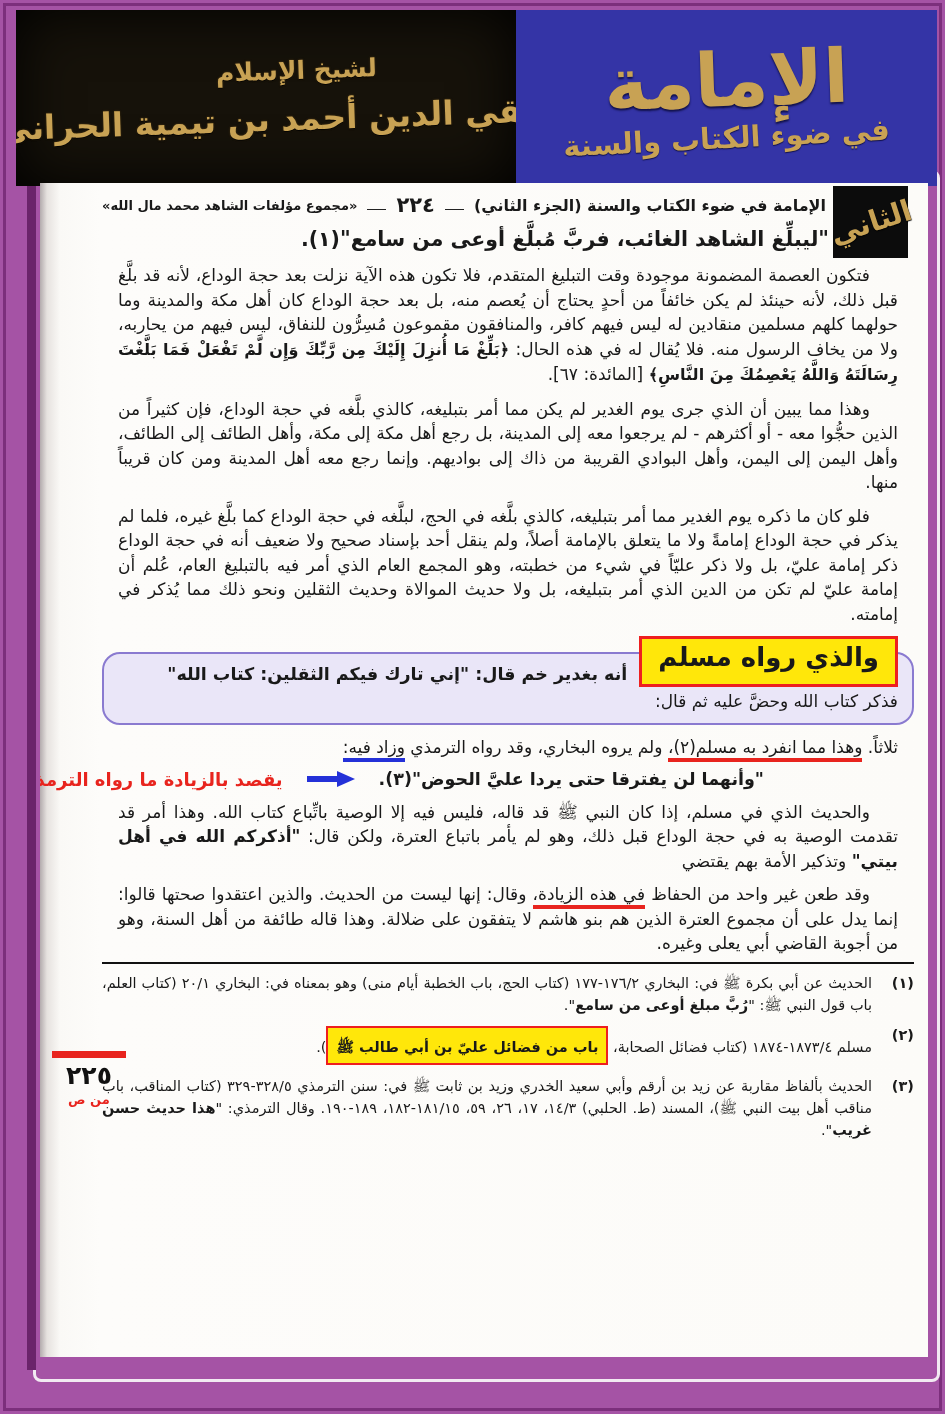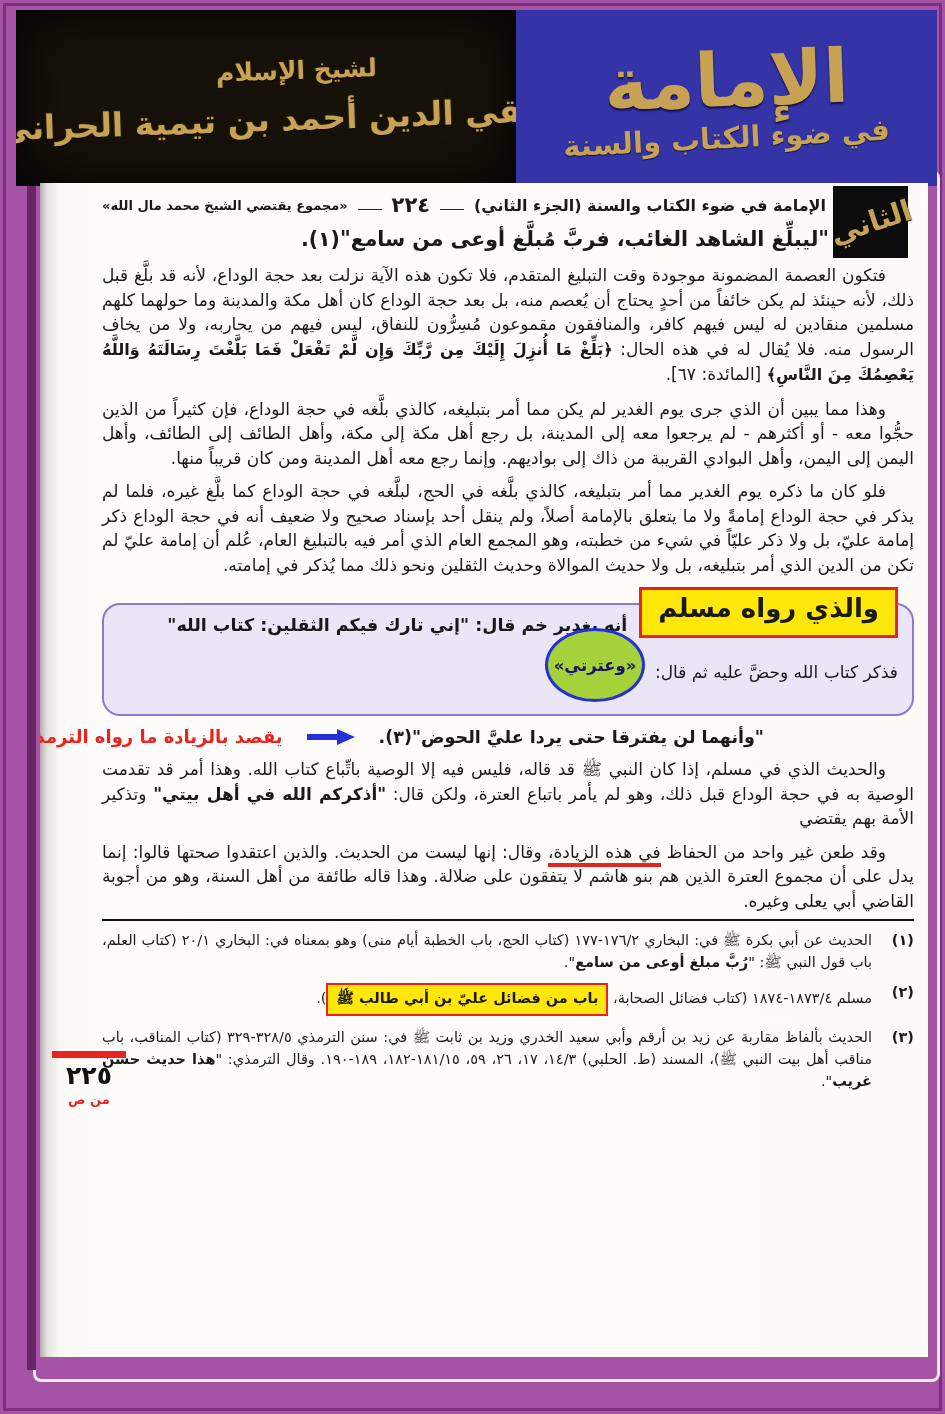--- a/index.html
+++ b/index.html
@@ -40,21 +40,21 @@
     padding:8px 14px 0 62px;direction:rtl;overflow:hidden;color:#191919;}
 
   .runhead{display:flex;direction:rtl;align-items:center;gap:10px;margin:2px 88px 4px 0;font-weight:bold;}
   .rh-right{font-size:16px;white-space:nowrap;}
   .rh-rule{flex:1 1 40px;max-width:72px;border-top:1.6px solid #222;margin-top:9px;}
   .rh-num{font-size:21px;}
   .rh-left{font-size:13px;white-space:nowrap;}
 
   .opening{font-size:20.5px;font-weight:bold;margin:10px 0 12px;text-align:right;text-indent:18px;}
 
-  .para{font-size:17px;line-height:24.5px;text-align:justify;margin:0 0 9px;text-indent:28px;}
+  .para{font-size:17px;line-height:24.5px;text-align:justify;margin:0 16px 9px;text-indent:28px;}
   .no-indent{text-indent:0;}
   .verse{font-weight:bold;font-size:16px;}
   .b{font-weight:bold;}
 
   
   .muslim-box{position:relative;border:2.5px solid #8a7ad0;background:#eae6f8;border-radius:18px;
     margin:26px 0 10px;padding:6px 14px 12px;}
   .mb-row1{display:flex;direction:rtl;align-items:center;gap:12px;}
   .yellow-label{background:#ffe70a;border:3px solid #ee1f1f;font-size:26px;font-weight:bold;
     padding:3px 16px 12px;margin-top:-24px;white-space:nowrap;}
@@ -71,21 +71,21 @@
   .hadith-row{display:flex;direction:rtl;align-items:center;margin:4px 150px 10px 0;}
   .hadith{font-size:17.5px;font-weight:bold;white-space:nowrap;}
   .arrow-icon{margin:0 22px;flex:0 0 auto;}
   .annotation{flex:1;text-align:center;color:#e8241e;font-weight:bold;font-size:18px;white-space:nowrap;}
 
   .fn-sep{border-top:2px solid #111;margin:-3px 0 8px;}
 
   .fn{display:flex;direction:rtl;gap:10px;font-size:14.5px;line-height:22px;margin-bottom:8px;text-align:justify;}
   .fn-num{flex:0 0 32px;font-weight:bold;}
   .fn-text{flex:1;}
-  .fn-highlight{background:#ffe70a;border:2.5px solid #ee1f1f;padding:2px 8px 5px;font-weight:bold;
+  .fn-highlight{background:#ffe70a;border:2.5px solid #ee1f1f;padding:8px 8px 5px;font-weight:bold;
     display:inline-block;margin:2px 0;}
 
   .margin-note{position:absolute;left:8px;top:868px;width:82px;text-align:center;z-index:4;}
   .mn-bar{height:7px;background:#e8241e;margin:0 4px 4px;}
   .mn-num{font-size:25px;font-weight:bold;color:#111;line-height:27px;}
   .mn-label{font-size:13px;font-weight:bold;color:#e8241e;line-height:22px;}
 </style>
 </head>
 <body>
 
@@ -106,42 +106,42 @@
     <span>الثاني</span>
   </div>
 
   <div class="page">
 
     <div class="runhead">
       <span class="rh-right">الإمامة في ضوء الكتاب والسنة (الجزء الثاني)</span>
       <span class="rh-rule"></span>
       <span class="rh-num">٢٢٤</span>
       <span class="rh-rule"></span>
-      <span class="rh-left">«مجموع يقتضي الشيخ محمد مال الله»</span>
+      <span class="rh-left">«مجموع مؤلفات الشاهد محمد مال الله»</span>
     </div>
 
     <p class="opening">وقال: "ليبلِّغ الشاهد الغائب، فربَّ مُبلَّغ أوعى من سامع"(١).</p>
 
     <p class="para"><span>فتكون العصمة المضمونة موجودة وقت التبليغ المتقدم، فلا تكون هذه الآية نزلت بعد حجة الوداع، لأنه قد بلَّغ قبل ذلك، لأنه حينئذ لم يكن خائفاً من أحدٍ يحتاج أن يُعصم منه، بل بعد حجة الوداع كان أهل مكة والمدينة وما حولهما كلهم مسلمين منقادين له ليس فيهم كافر، والمنافقون مقموعون مُسِرُّون للنفاق، ليس فيهم من يحاربه، ولا من يخاف الرسول منه. فلا يُقال له في هذه الحال: </span><span class="verse">﴿بَلِّغْ مَا أُنزِلَ إِلَيْكَ مِن رَّبِّكَ وَإِن لَّمْ تَفْعَلْ فَمَا بَلَّغْتَ رِسَالَتَهُ وَاللَّهُ يَعْصِمُكَ مِنَ النَّاسِ﴾</span><span> [المائدة: ٦٧].</span></p>
 
     <p class="para">وهذا مما يبين أن الذي جرى يوم الغدير لم يكن مما أمر بتبليغه، كالذي بلَّغه في حجة الوداع، فإن كثيراً من الذين حجُّوا معه - أو أكثرهم - لم يرجعوا معه إلى المدينة، بل رجع أهل مكة إلى مكة، وأهل الطائف إلى الطائف، وأهل اليمن إلى اليمن، وأهل البوادي القريبة من ذاك إلى بواديهم. وإنما رجع معه أهل المدينة ومن كان قريباً منها.</p>
 
     <p class="para">فلو كان ما ذكره يوم الغدير مما أمر بتبليغه، كالذي بلَّغه في الحج، لبلَّغه في حجة الوداع كما بلَّغ غيره، فلما لم يذكر في حجة الوداع إمامةً ولا ما يتعلق بالإمامة أصلاً، ولم ينقل أحد بإسناد صحيح ولا ضعيف أنه في حجة الوداع ذكر إمامة عليّ، بل ولا ذكر عليّاً في شيء من خطبته، وهو المجمع العام الذي أمر فيه بالتبليغ العام، عُلم أن إمامة عليّ لم تكن من الدين الذي أمر بتبليغه، بل ولا حديث الموالاة وحديث الثقلين ونحو ذلك مما يُذكر في إمامته.</p>
 
     <div class="muslim-box">
       <div class="mb-row1">
         <span class="yellow-label">والذي رواه مسلم</span>
         <span class="mb-text">أنه بغدير خم قال: "إني تارك فيكم الثقلين: كتاب الله"</span>
       </div>
       <div class="mb-row2">
         <span>فذكر كتاب الله وحضَّ عليه ثم قال:</span>
-        <span class="green-circle">«وعترتي»</span>
       </div>
     </div>
 
+    <p class="para no-indent"><span>ثلاثاً. </span><span class="u-red">وهذا مما انفرد به مسلم(٢)،</span><span> ولم يروه البخاري، وقد رواه الترمذي </span><span class="u-blue">وزاد فيه:</span></p>
 
     <div class="hadith-row">
       <span class="hadith">"وأنهما لن يفترقا حتى يردا عليَّ الحوض"(٣).</span>
       <svg class="arrow-icon" width="52" height="20" viewBox="0 0 52 20">
         <path d="M2 7 h30 v-5 l18 8 -18 8 v-5 h-30 z" fill="#2431d8"></path>
       </svg>
       <span class="annotation">يقصد بالزيادة ما رواه الترمذي</span>
     </div>
 
     <p class="para"><span>والحديث الذي في مسلم، إذا كان النبي ﷺ قد قاله، فليس فيه إلا الوصية باتِّباع كتاب الله. وهذا أمر قد تقدمت الوصية به في حجة الوداع قبل ذلك، وهو لم يأمر باتباع العترة، ولكن قال: </span><span class="b">"أذكركم الله في أهل بيتي"</span><span> وتذكير الأمة بهم يقتضي</span></p>

